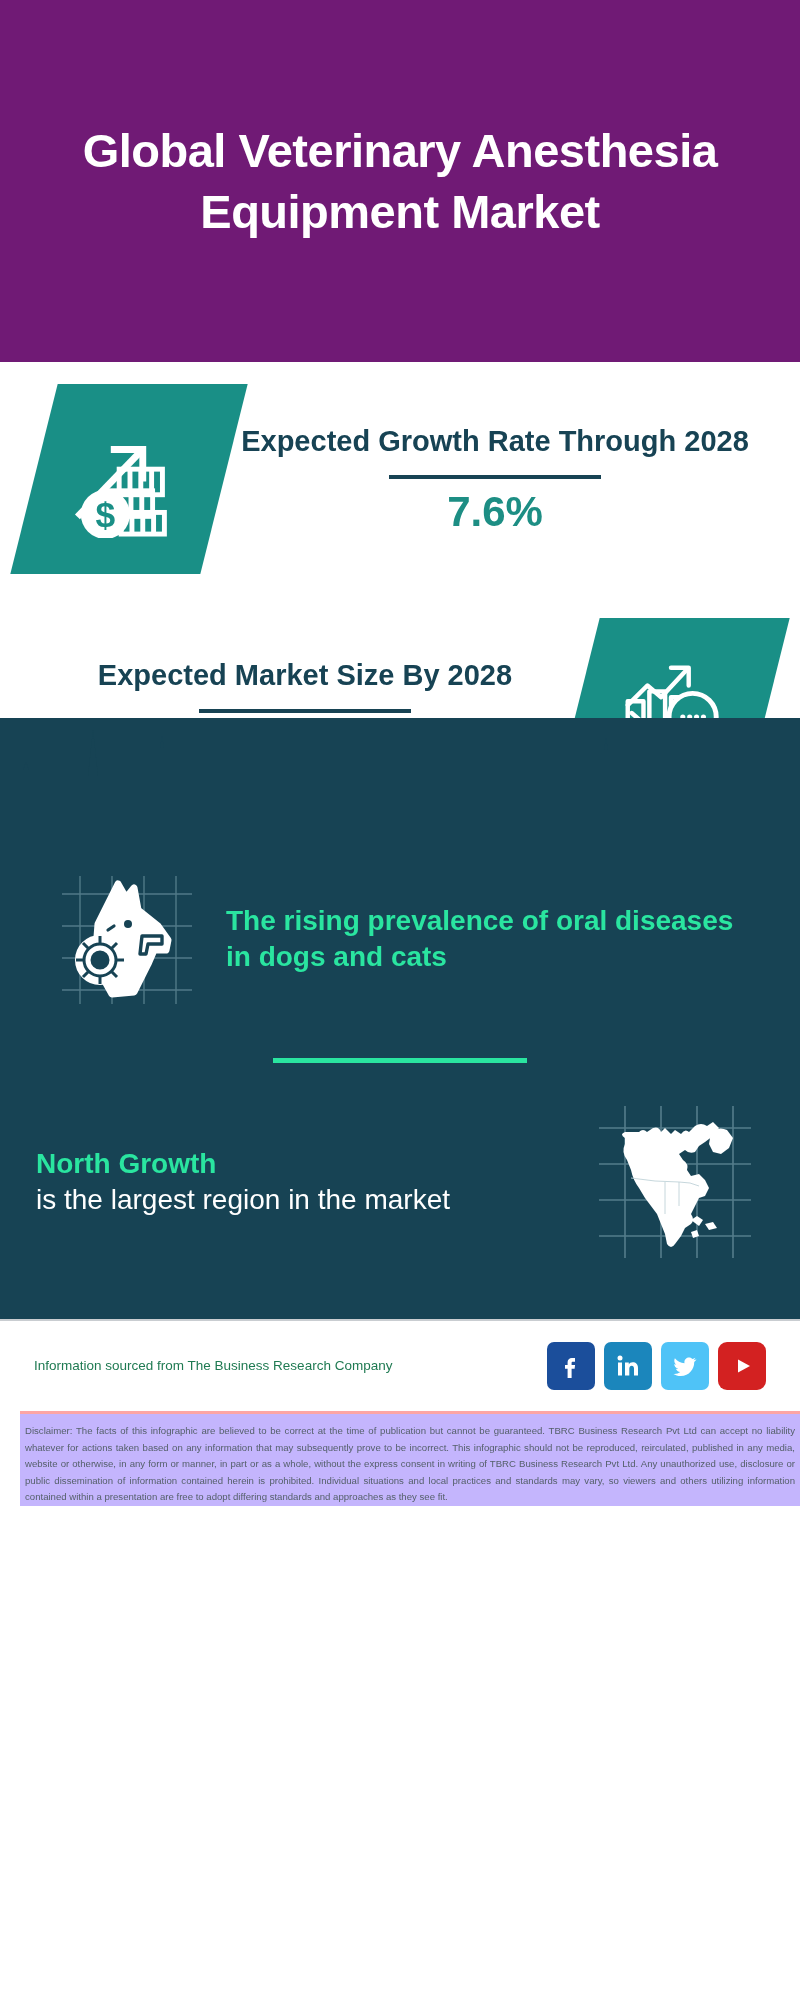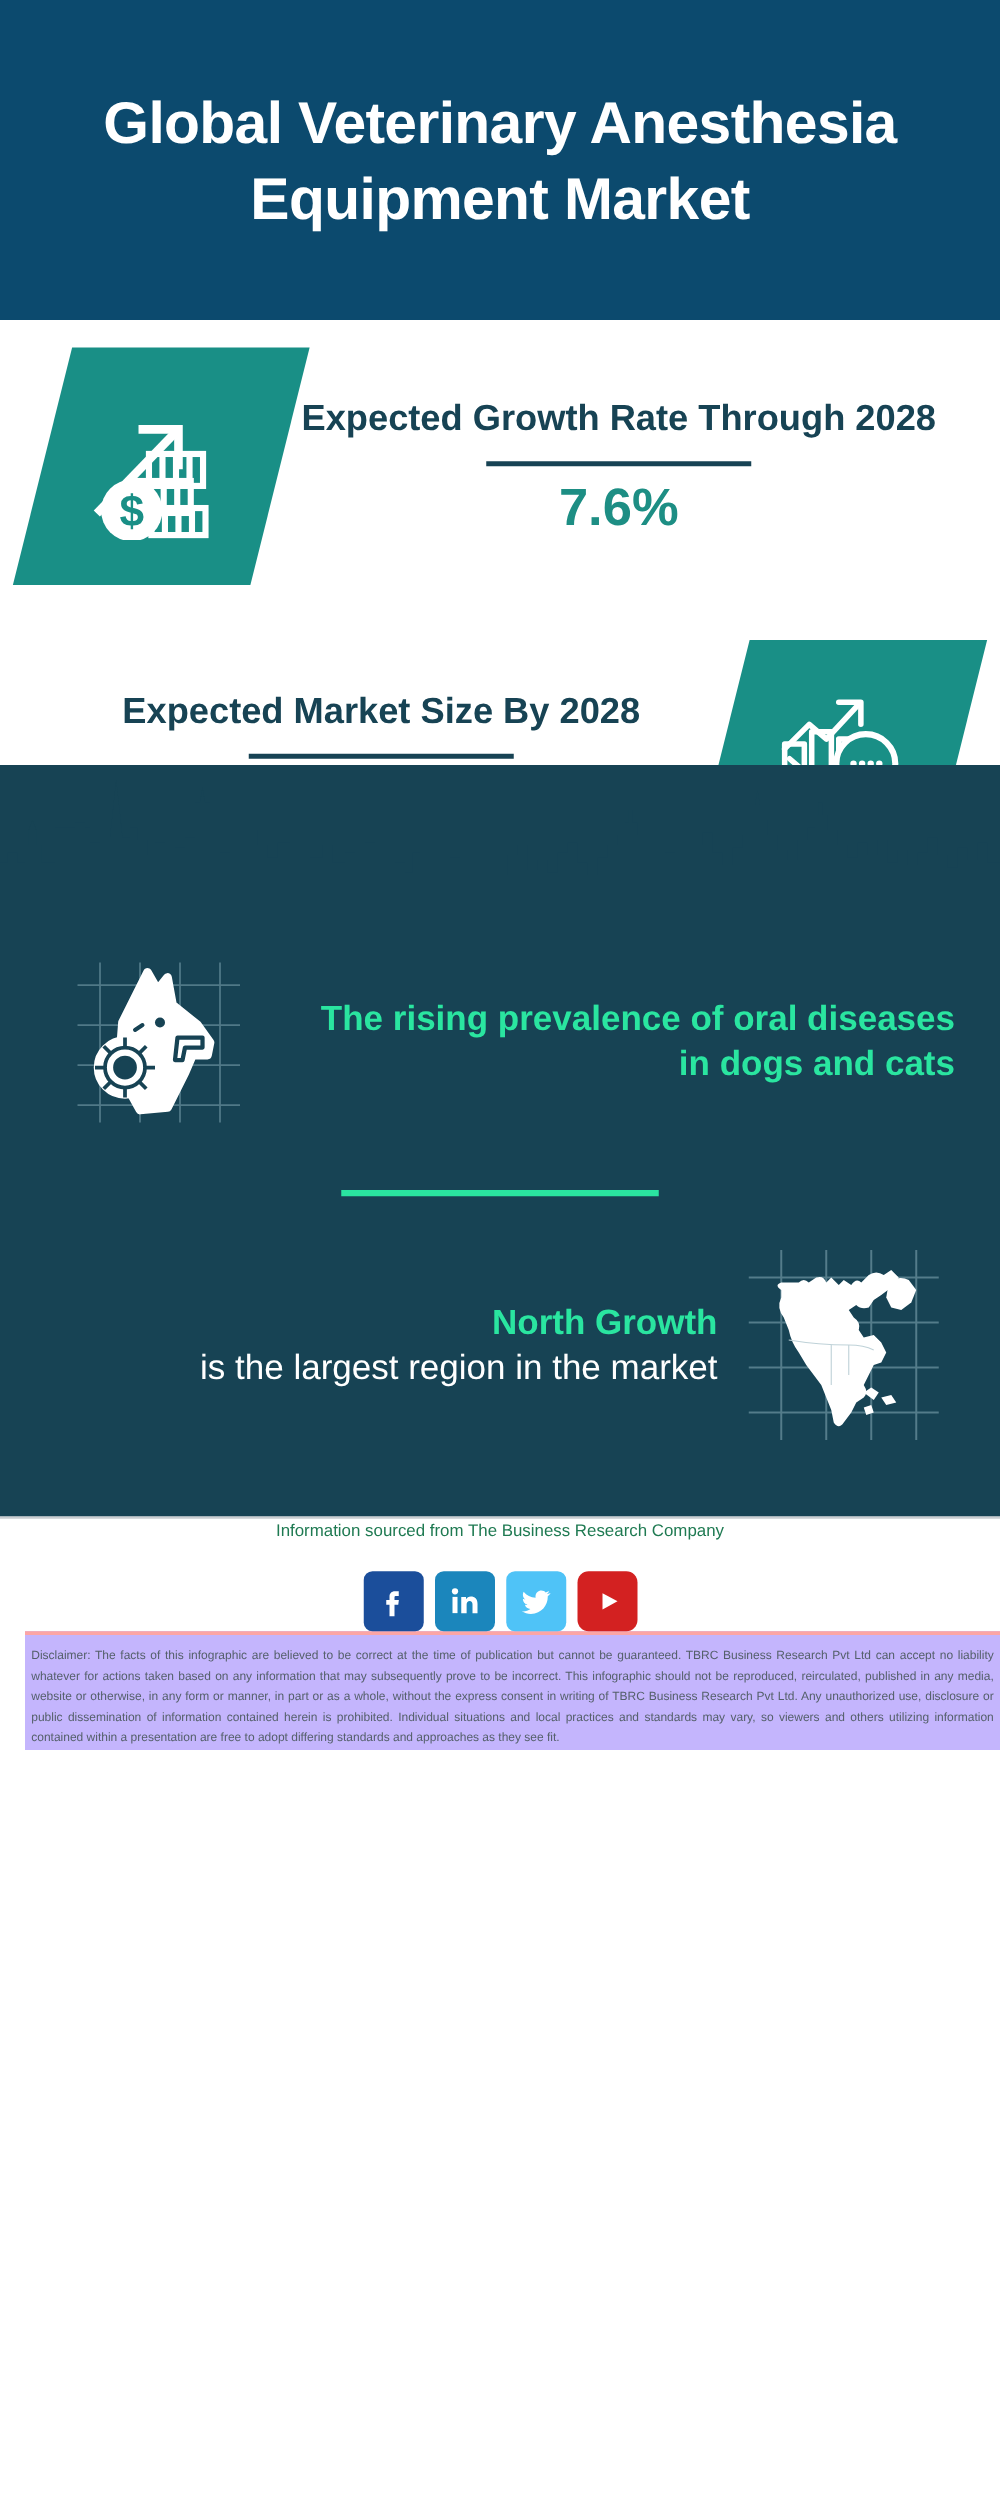--- a/index.html
+++ b/index.html
@@ -6,22 +6,22 @@
   html,body { width:800px; height:2000px; }
   body {
     font-family:"Liberation Sans", sans-serif;
     background:#ffffff;
     width:800px; height:2000px;
     position:relative; overflow:hidden;
   }
 
   
   .header{
-    background:#0c4a6e;
-    height:256px;
+    background:#701a75;
+    height:362px;
     display:flex; align-items:center; justify-content:center;
     padding:0 40px;
   }
   .header-title{
     color:#ffffff;
     font-size:47px;
     font-weight:bold;
     line-height:1.30;
     text-align:center;
     letter-spacing:-0.5px;
@@ -85,21 +85,21 @@
     display:flex; align-items:center;
     padding:0 30px;
   }
   .feature.reverse{ flex-direction:row-reverse; }
   .feature-icon{
     flex:0 0 190px;
     width:190px; height:190px;
     display:flex; align-items:center; justify-content:center;
   }
   .feature-text{
-    flex:1; text-align:right; padding:0 6px;
+    flex:1; text-align:left; padding:0 6px;
   }
   .feature-head{
     color:#2ae5a0;
     font-size:28px;
     font-weight:bold;
     line-height:1.28;
   }
   .feature-sub{
     color:#ffffff;
     font-size:28px;
@@ -112,21 +112,20 @@
     margin:24px auto 24px auto;
   }
 
   
   .footer{
     background:#ffffff;
     border-top:2px solid #c9cdd1;
     height:92px;
     display:flex; align-items:center;
     padding:0 34px;
-    flex-direction:column;
   }
   .footer-text{ flex:1; }
   .footer-line{
     color:#1f7a52;
     font-size:13.5px;
     line-height:1.55;
   }
   .social-row{ display:flex; gap:9px; align-items:center; }
   .social-btn{
     width:48px; height:48px;

